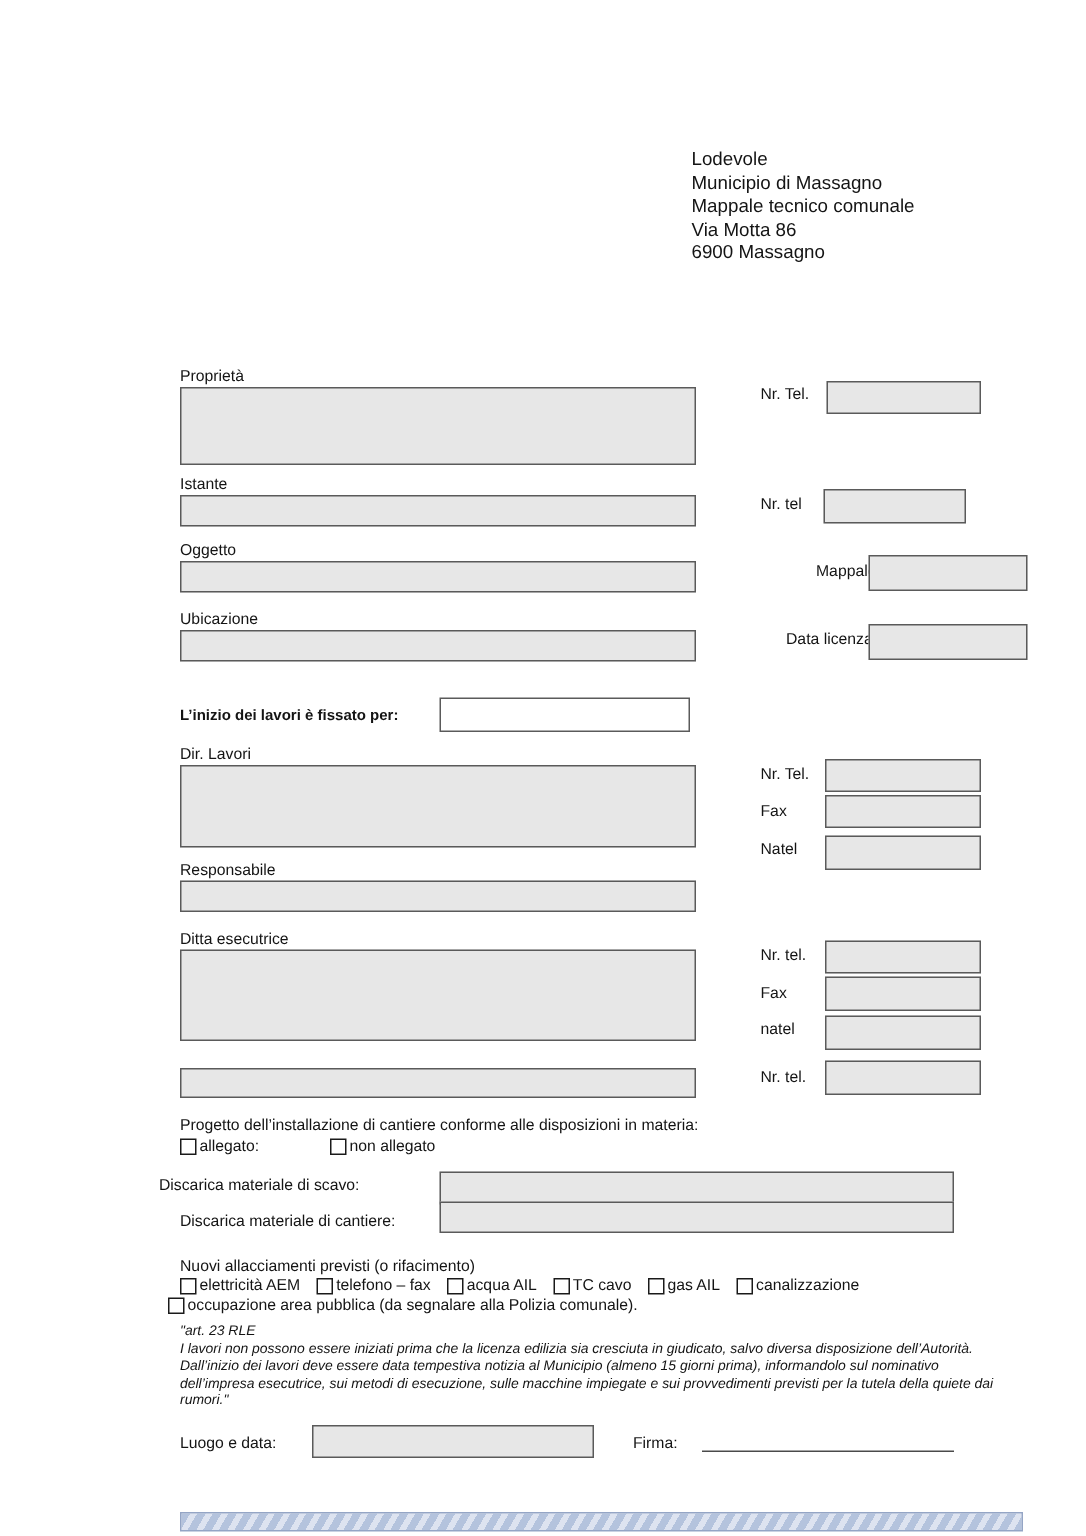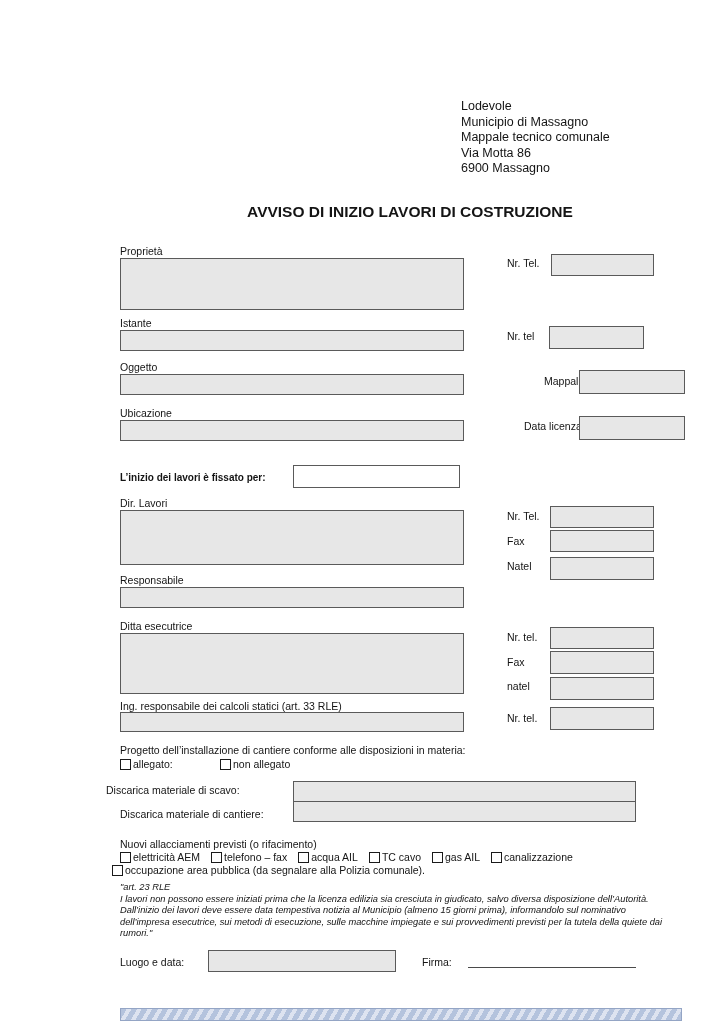--- a/index.html
+++ b/index.html
@@ -32,21 +32,20 @@
 <div class="page">
 
   <div class="addr">
     <div>Lodevole</div>
     <div>Municipio di Massagno</div>
     <div>Mappale tecnico comunale</div>
     <div>Via Motta 86</div>
     <div>6900 Massagno</div>
   </div>
 
-  <div class="title">AVVISO DI INIZIO LAVORI DI COSTRUZIONE</div>
 
   <div class="lbl" style="left:86px;top:245px;">Proprietà</div>
   <div class="box" style="left:86px;top:258px;width:344px;height:52px;"></div>
   <div class="lbl" style="left:473px;top:257px;">Nr. Tel.</div>
   <div class="box" style="left:517px;top:254px;width:103px;height:22px;"></div>
 
   <div class="lbl" style="left:86px;top:317px;">Istante</div>
   <div class="box" style="left:86px;top:330px;width:344px;height:21px;"></div>
   <div class="lbl" style="left:473px;top:330px;">Nr. tel</div>
   <div class="box" style="left:515px;top:326px;width:95px;height:23px;"></div>
@@ -78,21 +77,20 @@
 
   <div class="lbl" style="left:86px;top:620px;">Ditta esecutrice</div>
   <div class="box" style="left:86px;top:633px;width:344px;height:61px;"></div>
   <div class="lbl" style="left:473px;top:631px;">Nr. tel.</div>
   <div class="box" style="left:516px;top:627px;width:104px;height:22px;"></div>
   <div class="lbl" style="left:473px;top:656px;">Fax</div>
   <div class="box" style="left:516px;top:651px;width:104px;height:23px;"></div>
   <div class="lbl" style="left:473px;top:680px;">natel</div>
   <div class="box" style="left:516px;top:677px;width:104px;height:23px;"></div>
 
-  <div class="lbl" style="left:86px;top:700px;">Ing. responsabile dei calcoli statici (art. 33 RLE)</div>
   <div class="box" style="left:86px;top:712px;width:344px;height:20px;"></div>
   <div class="lbl" style="left:473px;top:712px;">Nr. tel.</div>
   <div class="box" style="left:516px;top:707px;width:104px;height:23px;"></div>
 
   <div class="lbl" style="left:86px;top:744px;">Progetto dell’installazione di cantiere conforme alle disposizioni in materia:</div>
   <div class="cbrow" style="left:86px;top:758px;">
     <span class="cb"></span>
     <span>allegato:</span>
   </div>
   <div class="cbrow" style="left:186px;top:758px;">

